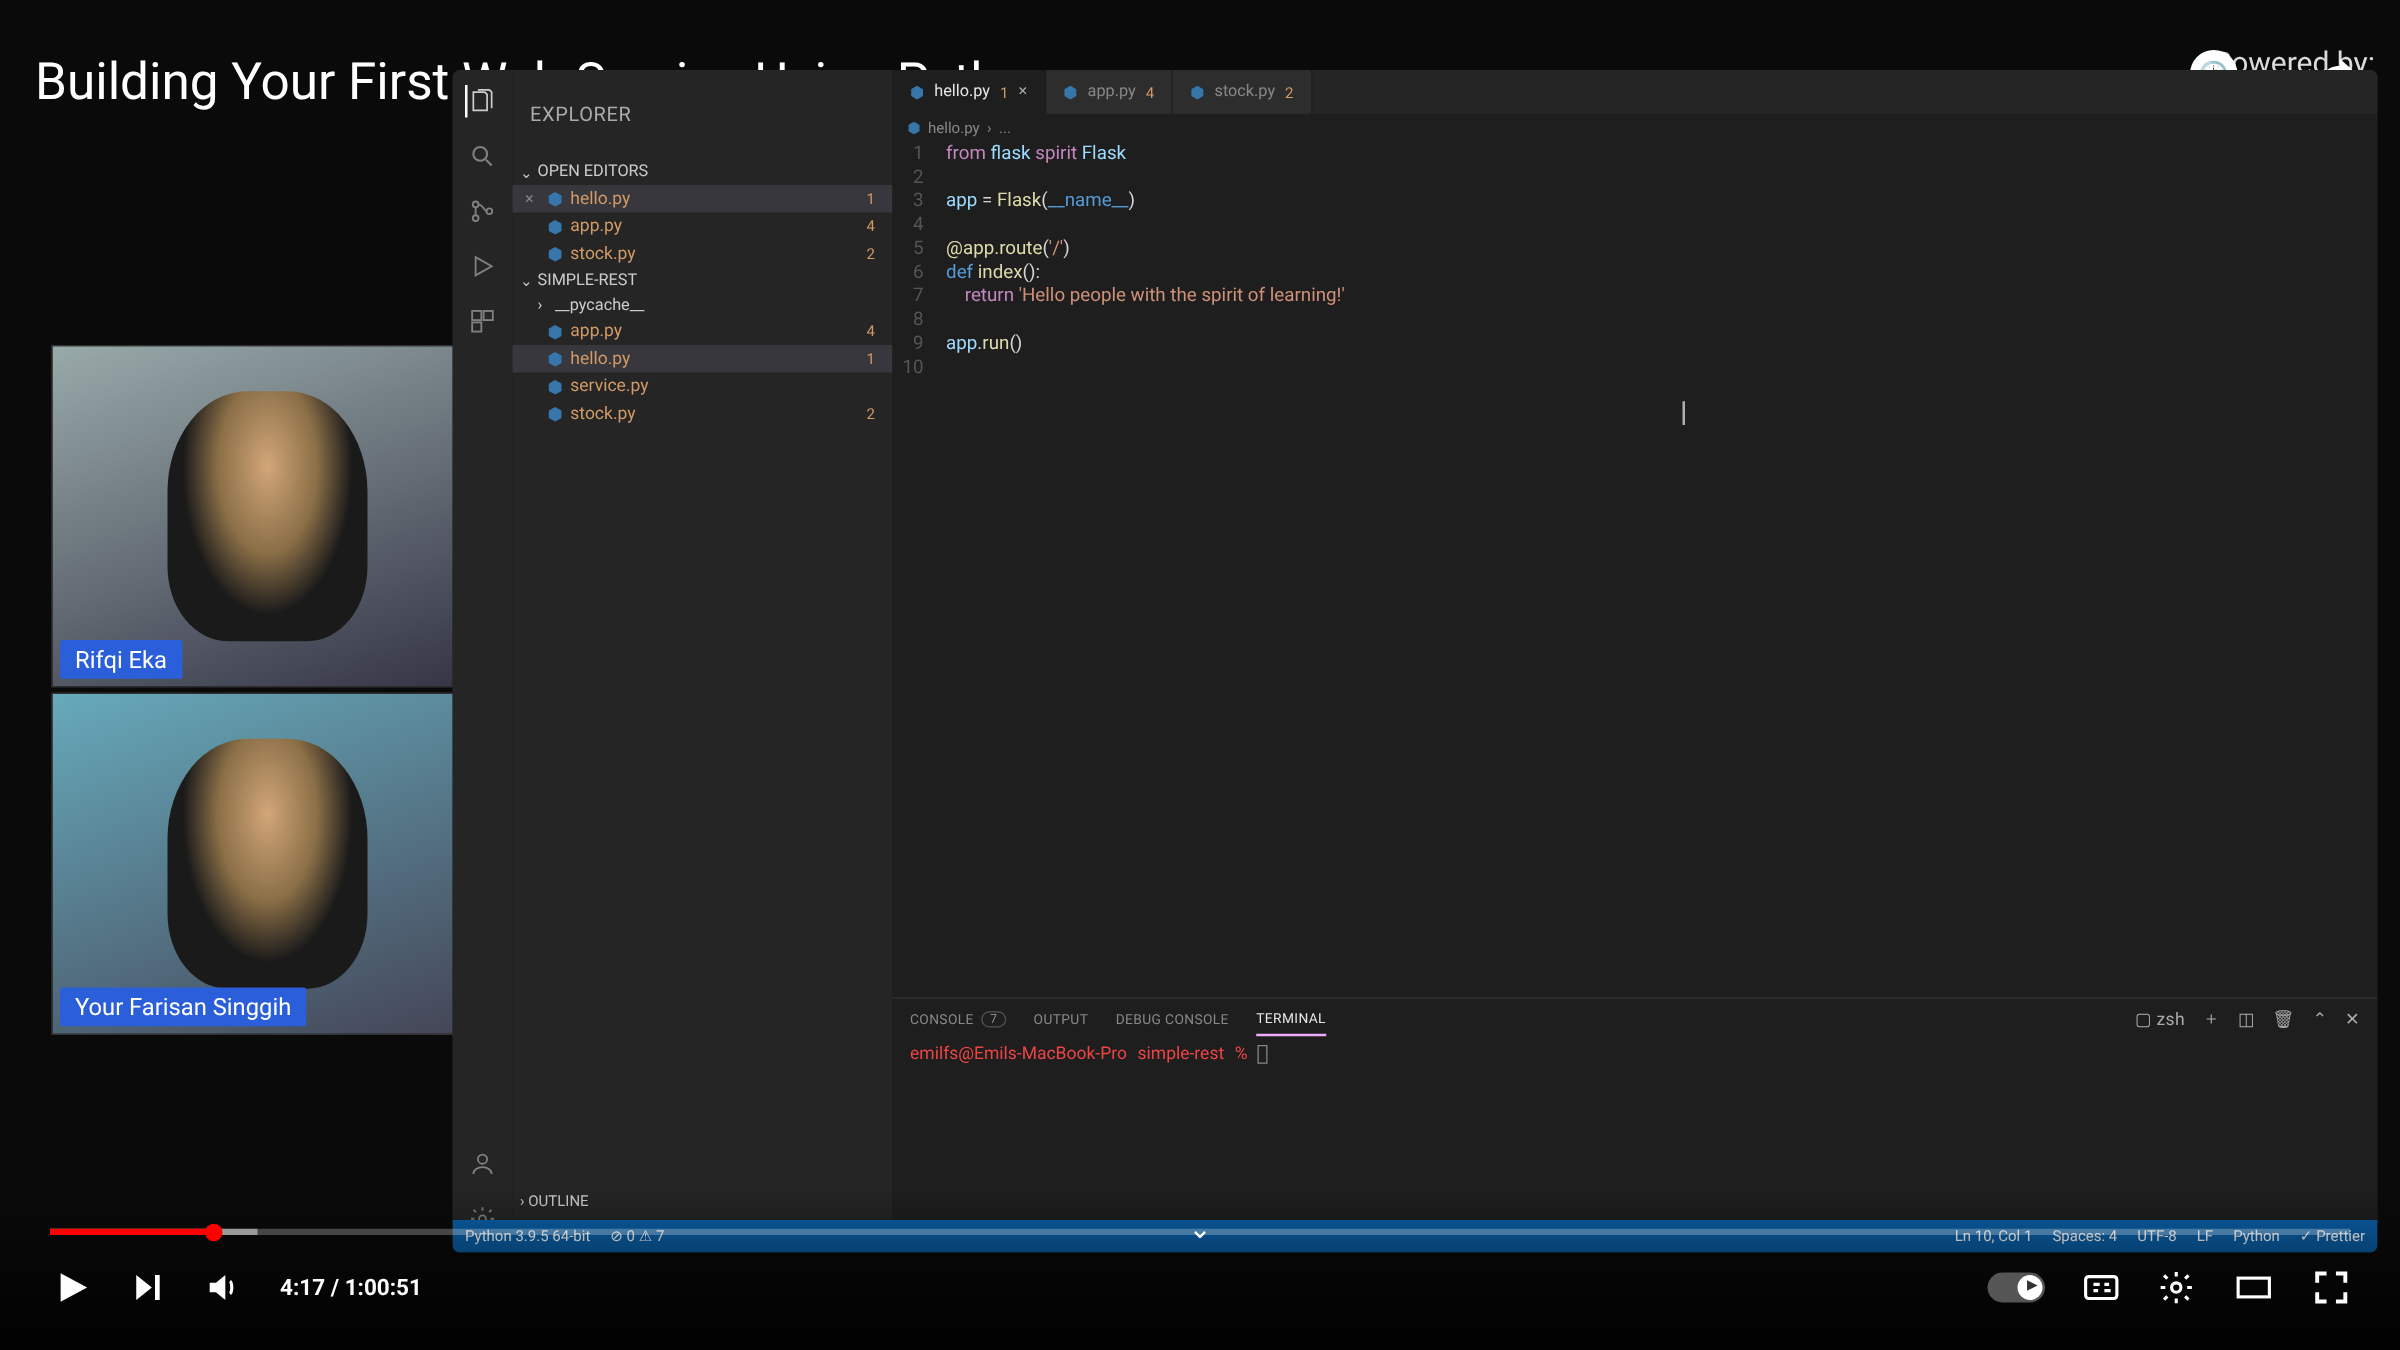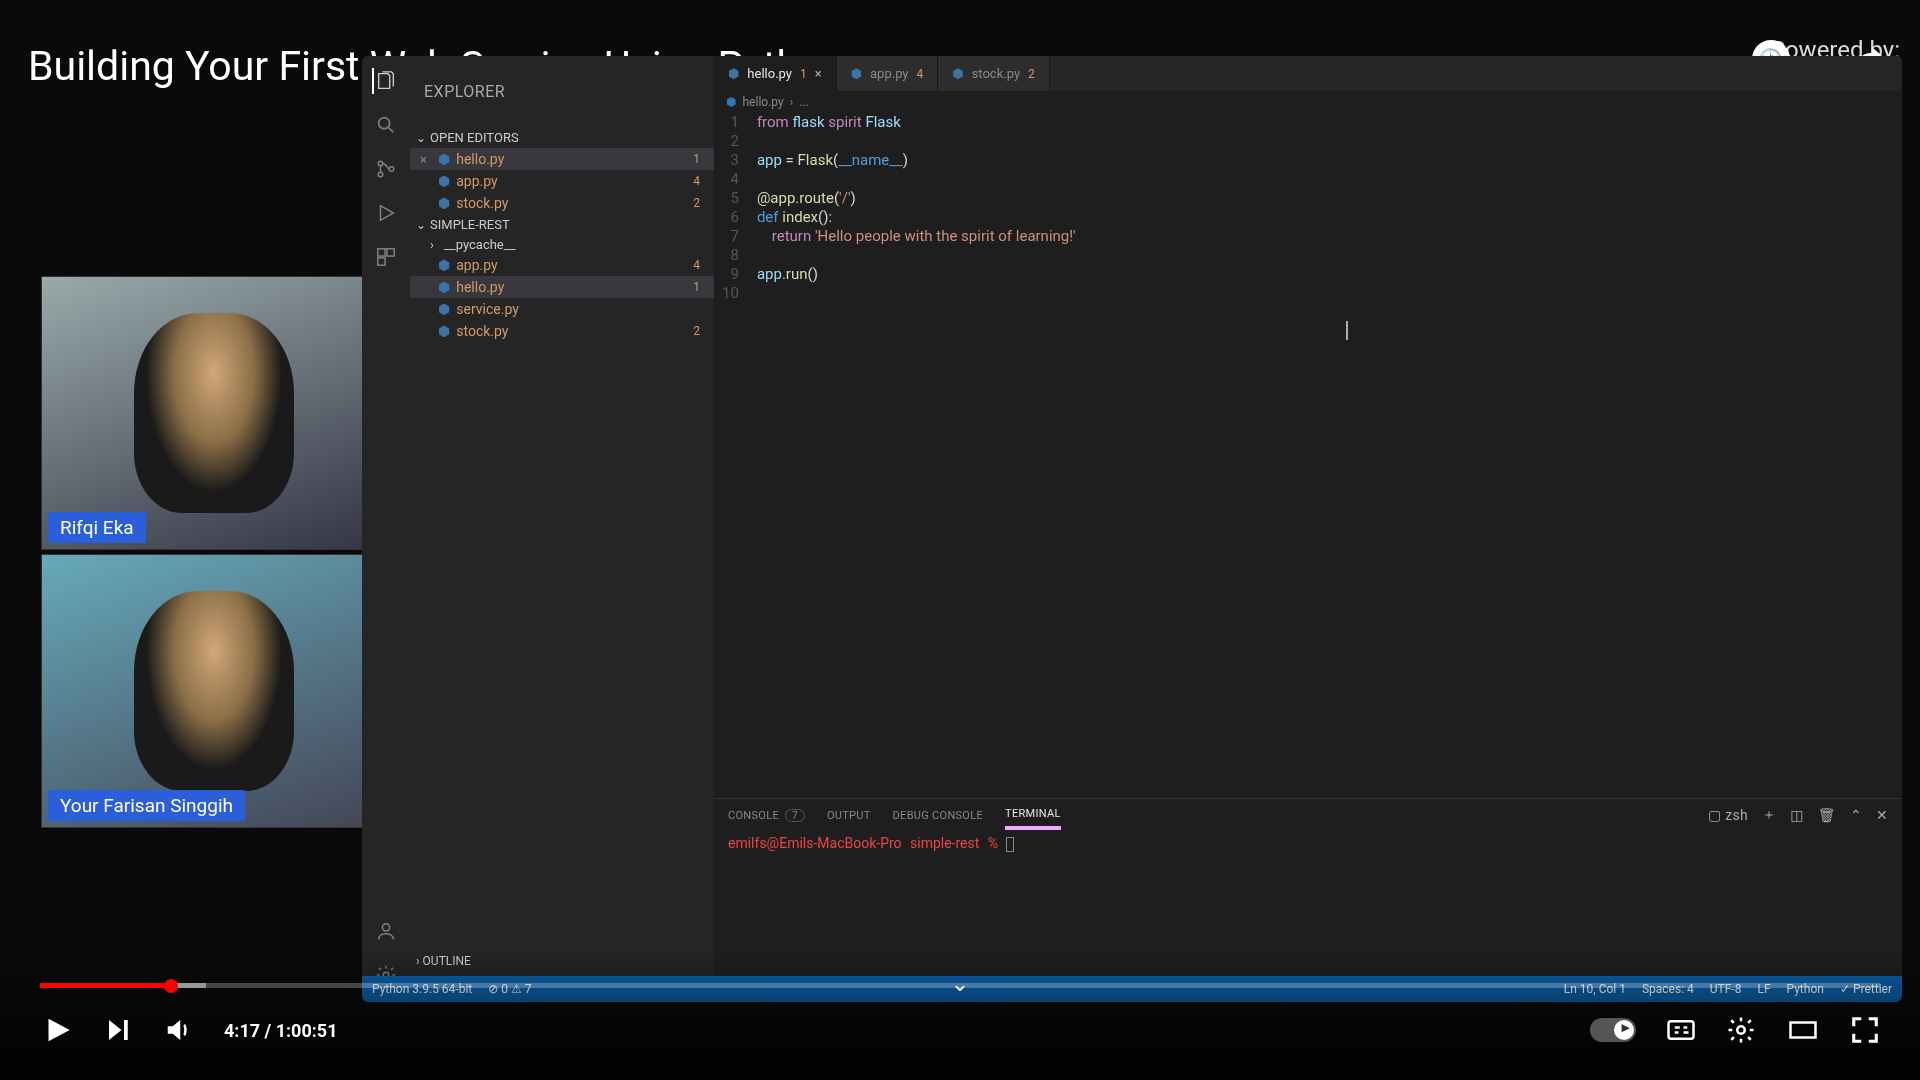--- a/index.html
+++ b/index.html
@@ -60,21 +60,21 @@
 .kw{color:#c586c0;}   
 .bl{color:#569cd6;}   
 .fn{color:#dcdcaa;}   
 .st{color:#ce9178;}   
 .va{color:#9cdcfe;}
 .caret-mid{position:absolute;left:632px;top:265px;width:1.5px;height:19px;background:#aeafad;}
 
 .panel{position:absolute;left:352px;right:0;top:742px;bottom:26px;background:#1e1e1e;border-top:1px solid #333;}
 .panel-tabs{display:flex;align-items:center;height:32px;gap:22px;padding:0 14px;font-size:11px;letter-spacing:.3px;color:#888;}
 .panel-tabs .pt{cursor:pointer;display:flex;align-items:center;gap:6px;}
-.panel-tabs .pt.active{color:#e6e6e6;border-bottom:4px solid #f0abfc;padding-bottom:6px;margin-bottom:-7px;}
+.panel-tabs .pt.active{color:#e6e6e6;border-bottom:2px solid #f0abfc;padding-bottom:6px;margin-bottom:-7px;}
 .panel-tabs .count{border:1px solid #555;border-radius:8px;padding:0 6px;font-size:10px;}
 .panel-controls{margin-left:auto;display:flex;align-items:center;gap:14px;font-size:14px;color:#aaa;}
 .termline{font-family:Menlo,Consolas,monospace;font-size:14px;padding:4px 14px;color:#ef4444;}
 .termline .cur{display:inline-block;width:8px;height:15px;border:1px solid #888;vertical-align:middle;}
 
 .statusbar{position:absolute;left:0;right:0;bottom:0;height:26px;background:#0a62ac;color:#fff;font-size:12px;display:flex;align-items:center;padding:0 10px;gap:16px;}
 .statusbar .right{margin-left:auto;display:flex;gap:16px;align-items:center;}
 
 
 .yt-gradient{position:absolute;left:0;right:0;bottom:0;height:130px;background:linear-gradient(transparent,rgba(0,0,0,.85));}

